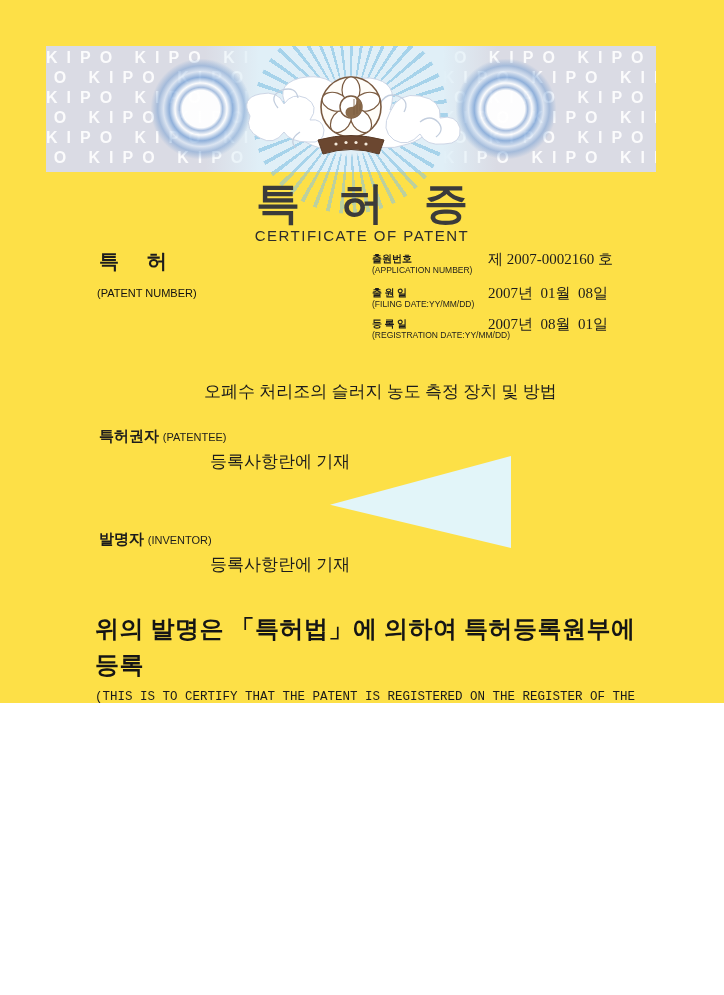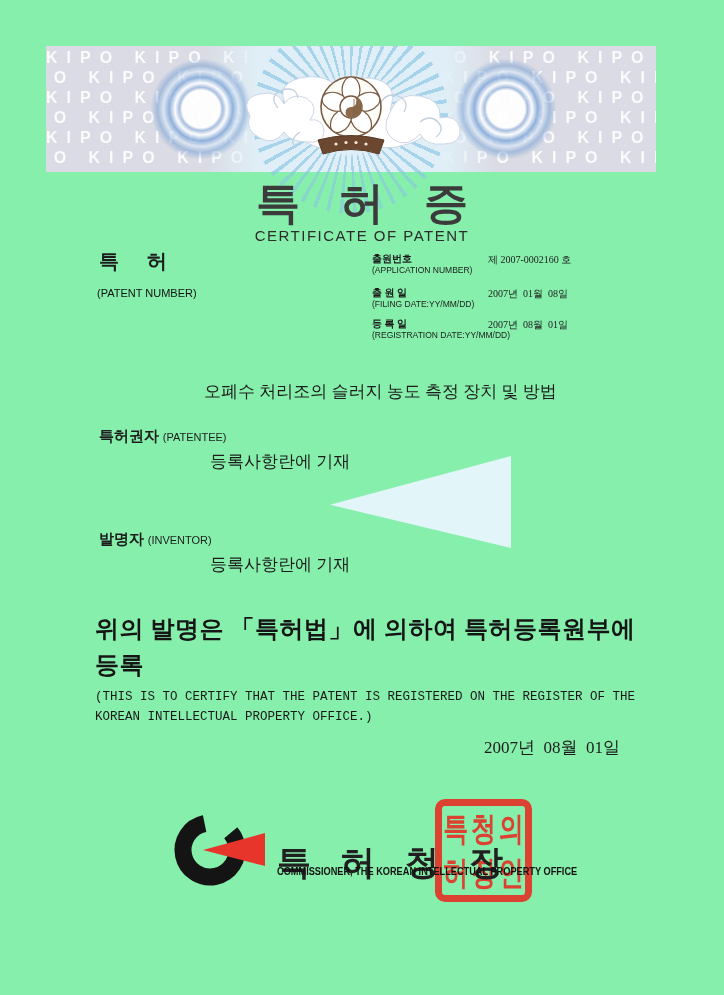--- a/index.html
+++ b/index.html
@@ -1,16 +1,16 @@
 <!DOCTYPE html>
 <html><head>
 <meta charset="utf-8">
 <style>
   html,body{margin:0;padding:0;background:#fff;}
-  .page{position:relative;width:724px;height:995px;background:#86efac;overflow:hidden;
+  .page{position:relative;width:724px;height:703px;background:#fde047;overflow:hidden;
         font-family:"Liberation Serif", serif;color:#1c1c1c;}
 
   
   .banner{position:absolute;left:46px;top:46px;width:610px;height:126px;overflow:hidden;
           background:#dadbe4;}
   .wm{position:absolute;left:0;top:2px;width:100%;}
   .wmrow{height:20px;line-height:20px;font-family:"Liberation Sans",sans-serif;
          font-weight:bold;font-size:16px;letter-spacing:9px;color:rgba(255,255,255,0.88);
          white-space:nowrap;}
   .wmrow:nth-child(even){margin-left:-46px;}
@@ -50,21 +50,21 @@
   
   .pn-kr{position:absolute;left:99px;top:248px;font-size:20px;font-weight:bold;letter-spacing:28px;white-space:pre;}
   .pn-val{position:absolute;left:200px;top:248px;font-size:20px;font-weight:bold;white-space:pre;}
   .pn-en{position:absolute;left:97px;top:287px;font-family:Liberation Sans, sans-serif;font-size:11px;color:#111;}
 
   
   .meta-row{position:absolute;left:372px;display:flex;align-items:flex-start;}
   .meta-row .lbl{width:116px;}
   .meta-row .lbl .kr{font-size:10px;font-weight:bold;white-space:pre;display:block;line-height:14px;}
   .meta-row .lbl .en{font-family:"Liberation Sans",sans-serif;font-size:8.5px;display:block;line-height:9px;white-space:nowrap;}
-  .meta-row .val{font-size:10px;font-weight:500;white-space:pre;line-height:15px;margin-top:0;}
+  .meta-row .val{font-size:15px;font-weight:500;white-space:pre;line-height:15px;margin-top:0;}
   .mr1{top:252px;} .mr2{top:286px;} .mr3{top:317px;}
 
   
   .sec-label{position:absolute;font-size:15px;font-weight:bold;white-space:nowrap;}
   .sec-label .en{font-family:"Liberation Sans",sans-serif;font-size:11px;font-weight:normal;}
   .sec-value{position:absolute;font-size:17px;font-weight:500;white-space:nowrap;z-index:2;}
 
   
   .triangle{position:absolute;left:330px;top:456px;width:181px;height:92px;z-index:1;
     background:#e2f5f9;clip-path:polygon(0 53%,100% 0,100% 100%);}

